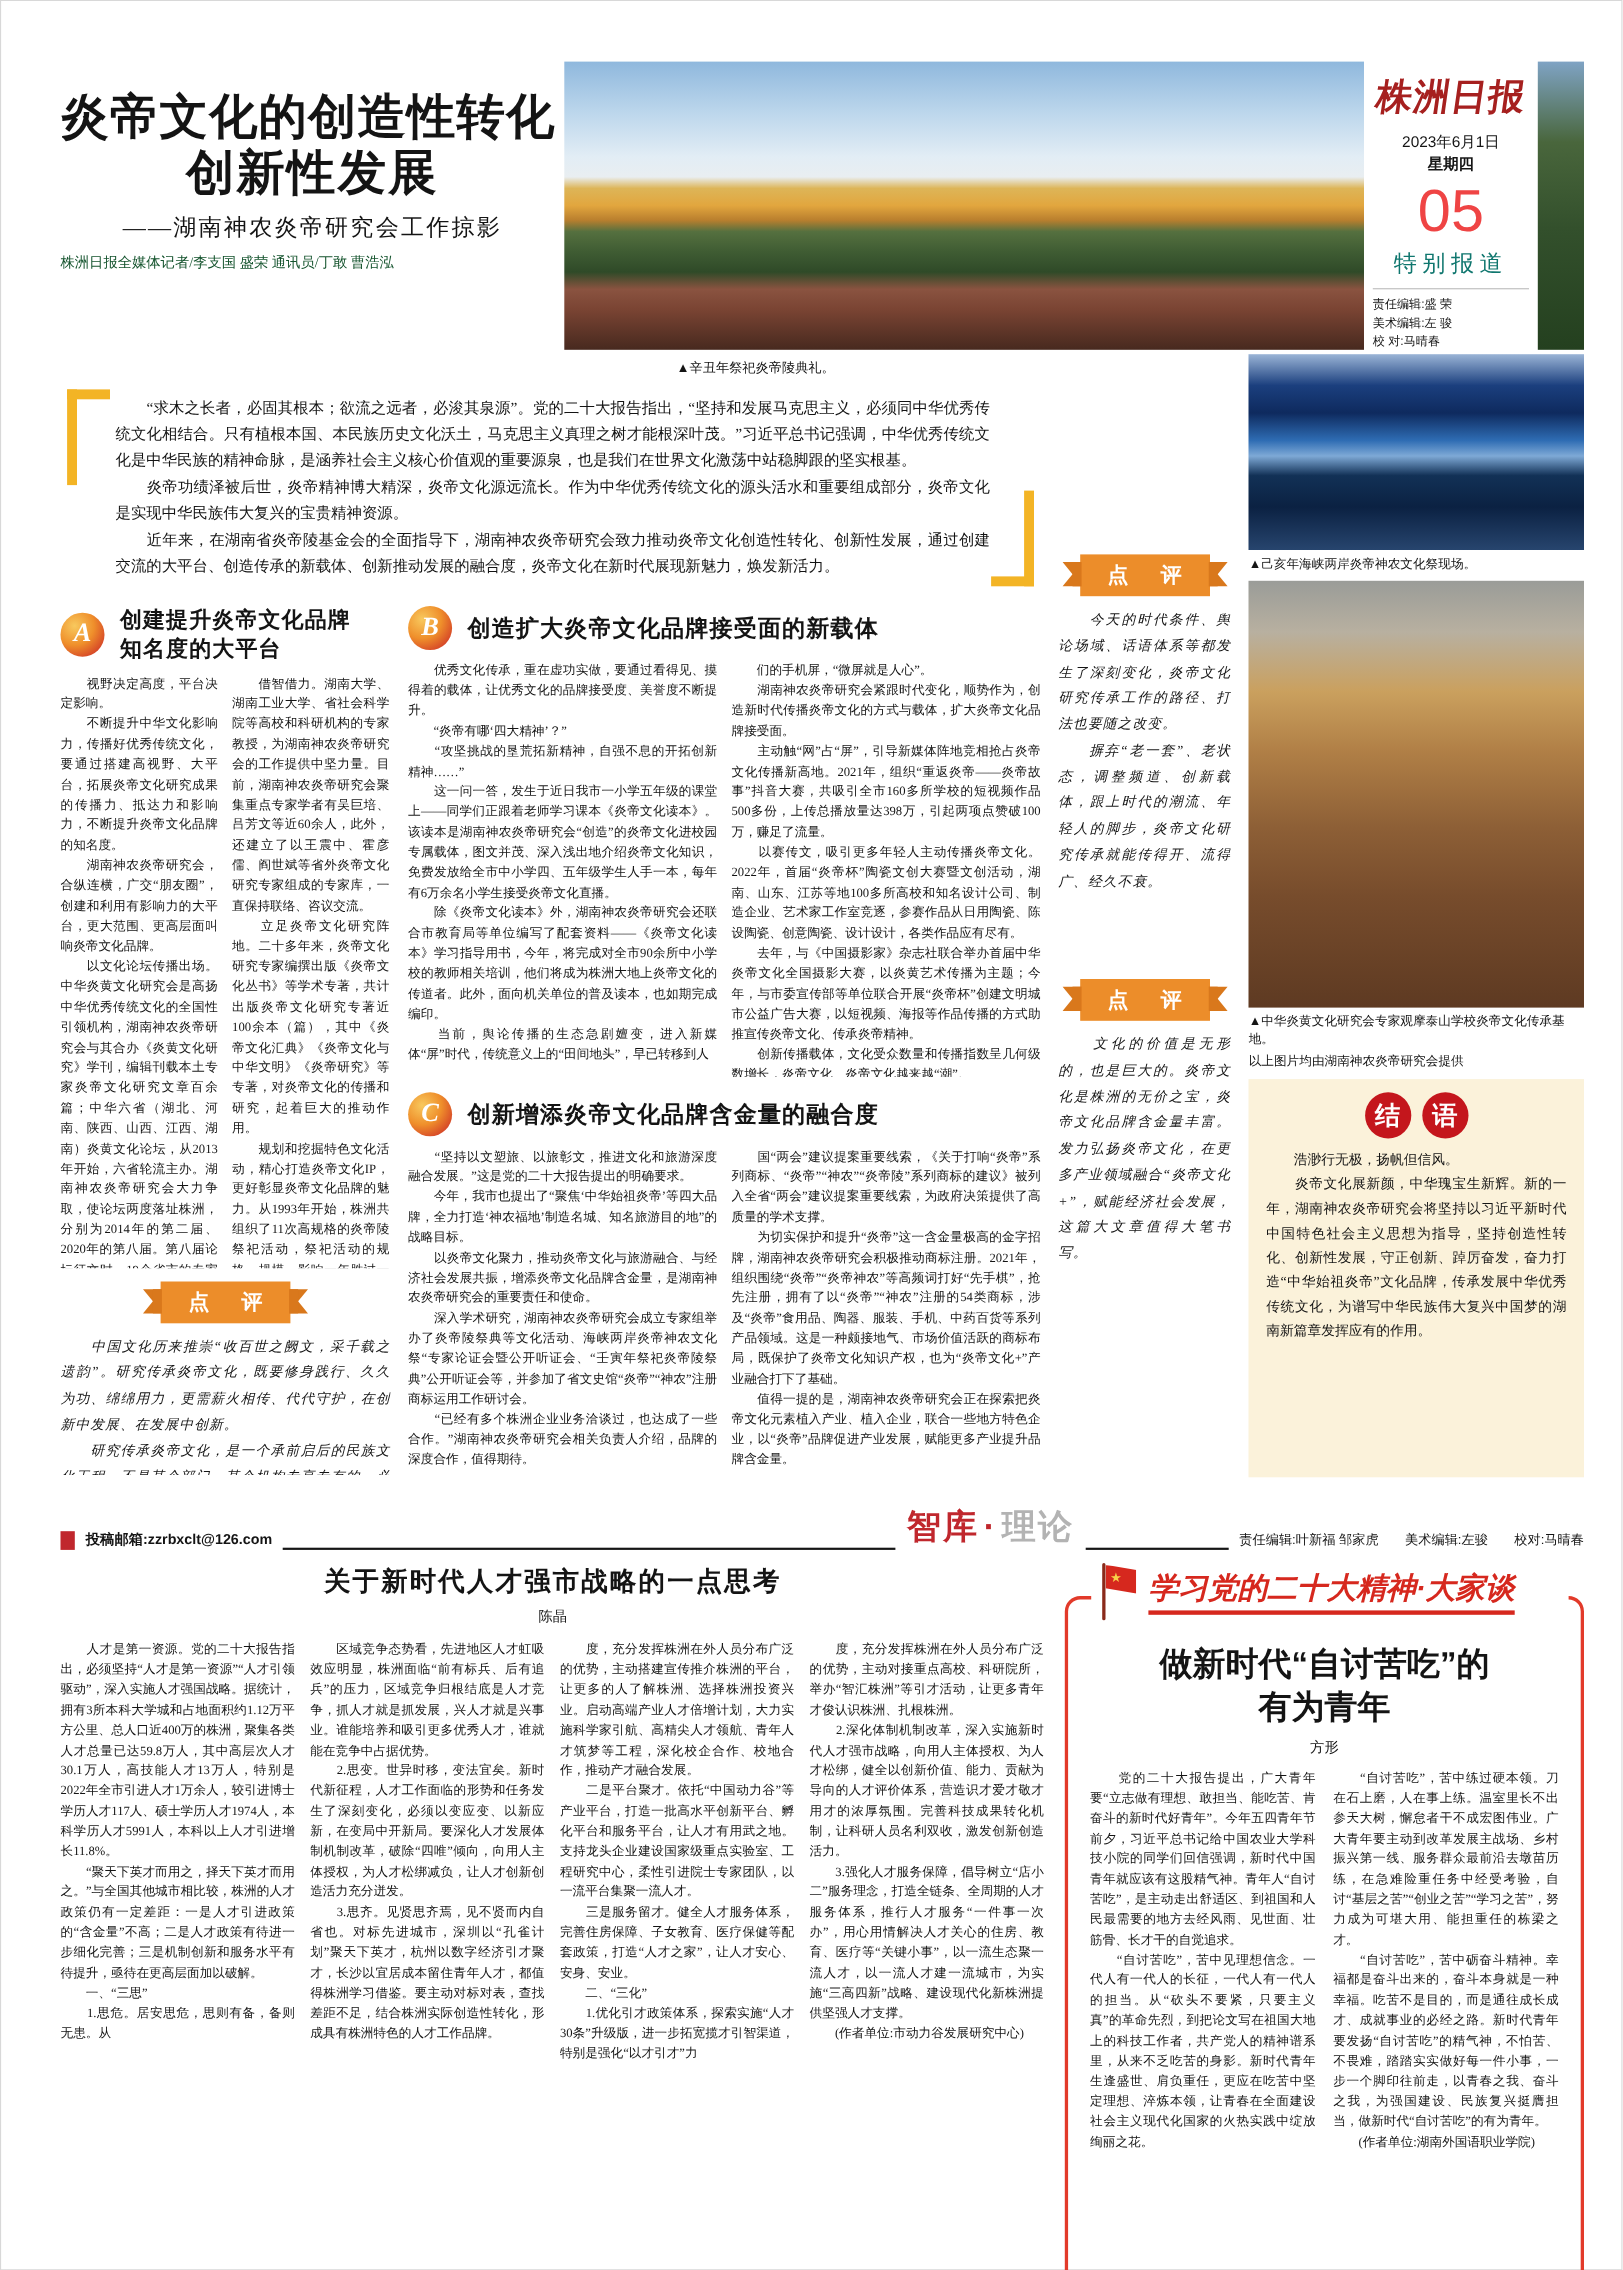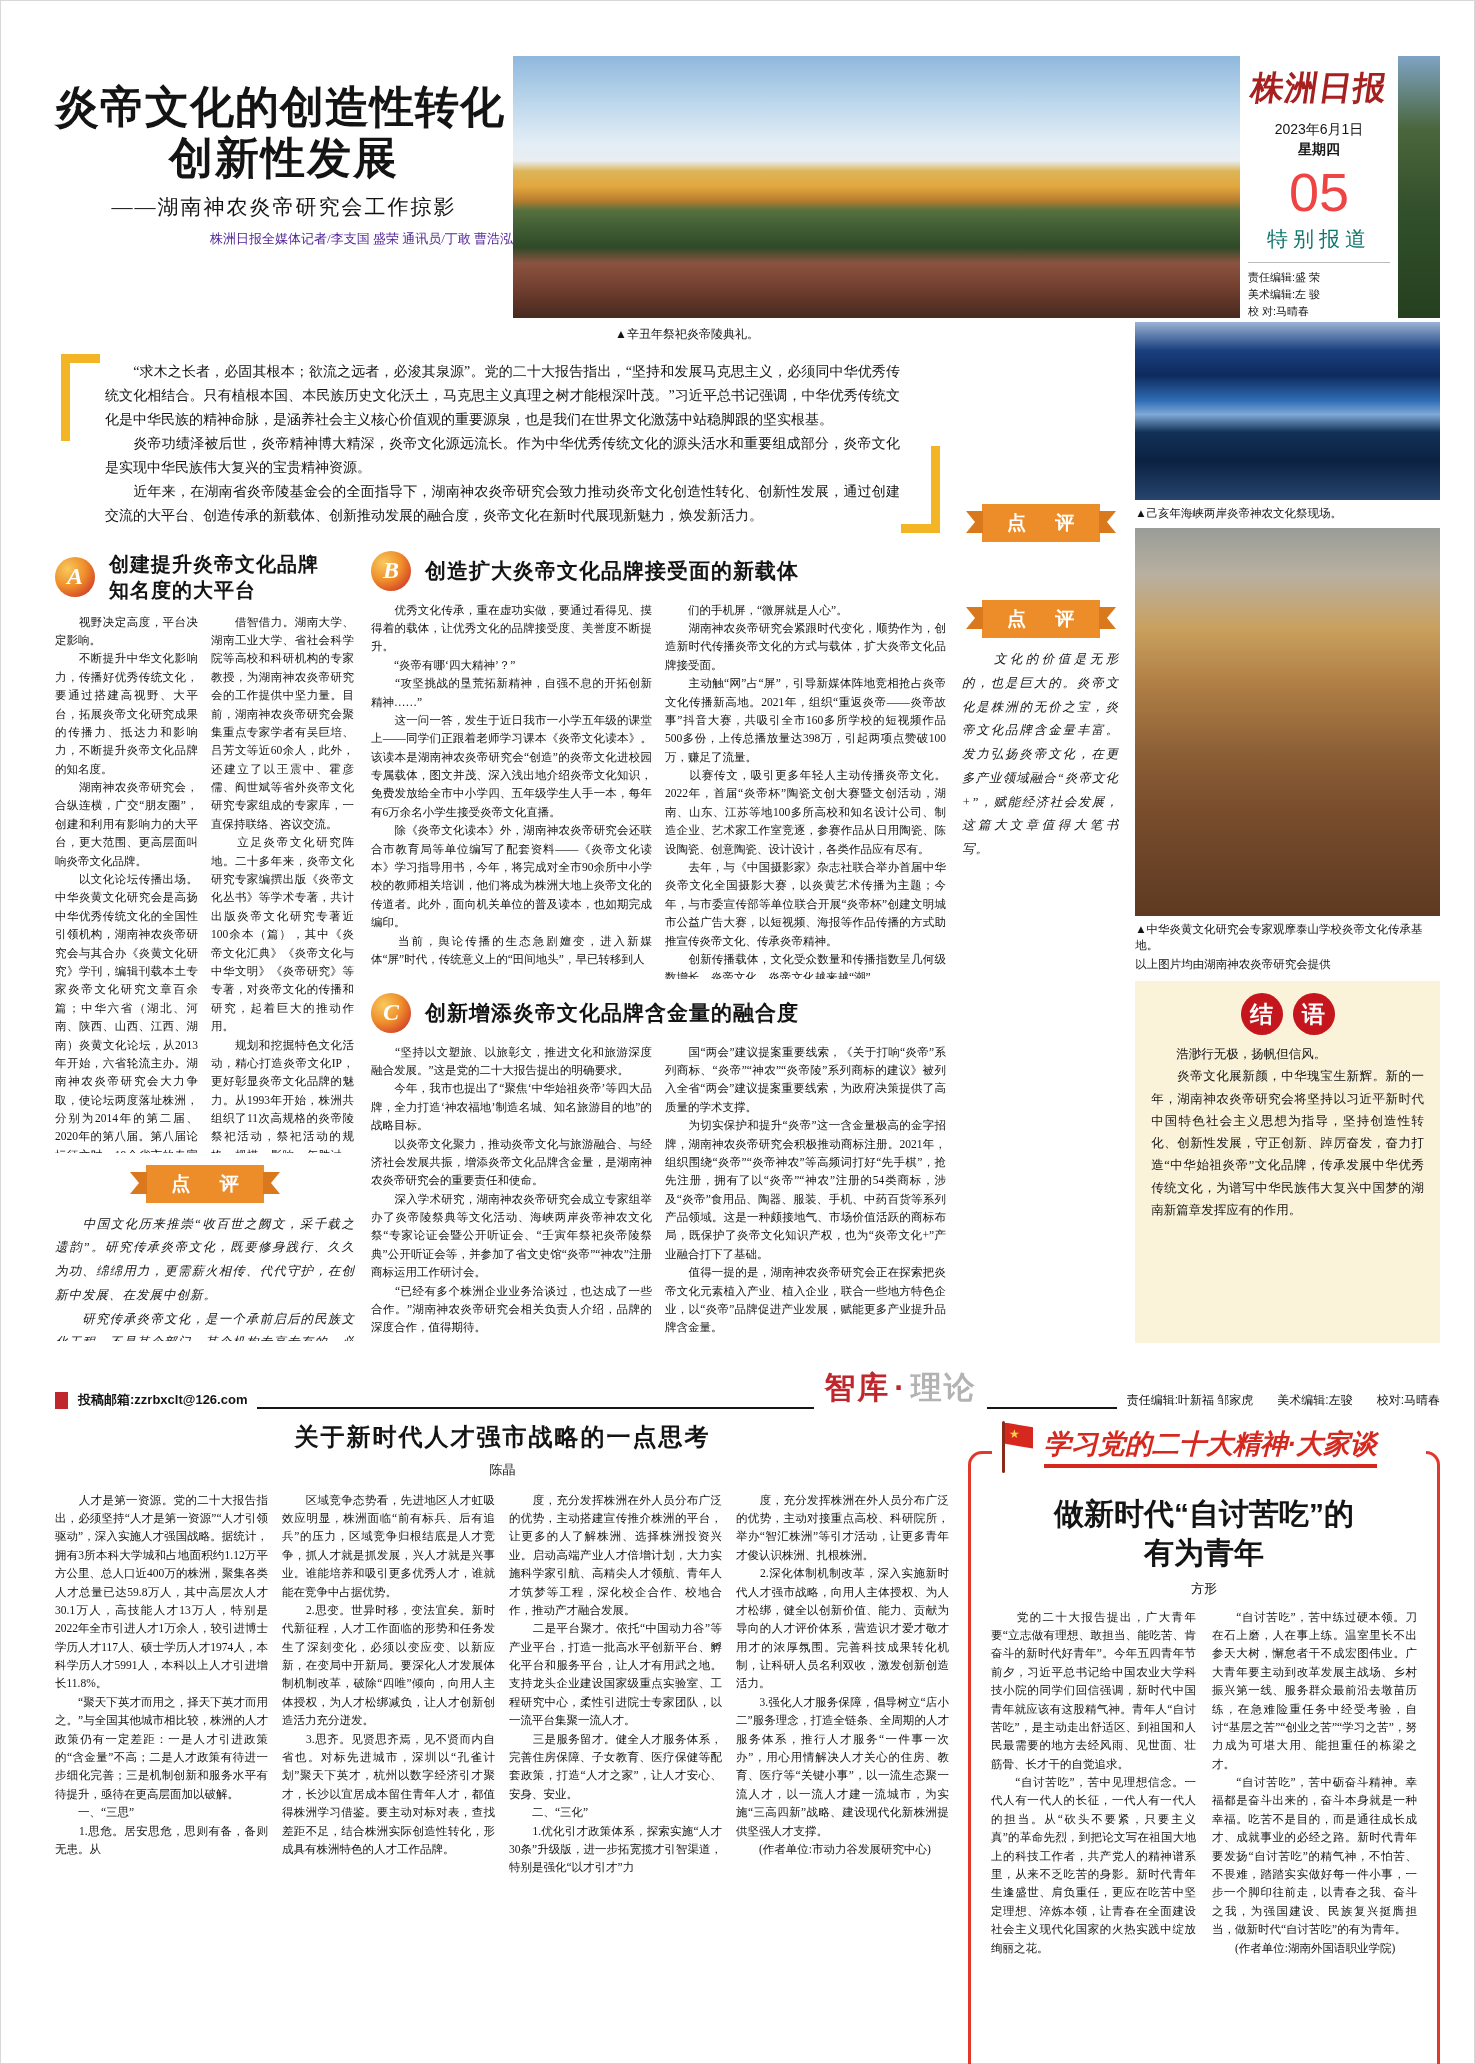--- a/index.html
+++ b/index.html
@@ -7,21 +7,21 @@
         font-family:"Liberation Serif",serif;color:#141414;overflow:hidden;
         box-shadow:inset 0 0 0 1px #d8d8d8;}
   .content{position:absolute;left:55px;top:56px;width:1385px;}
 
   
   .header-row{display:flex;height:262px;}
   .headline-block{width:458px;padding-top:26px;box-sizing:border-box;}
   .hl1{font-family:"Liberation Sans",sans-serif;font-weight:900;font-size:44px;letter-spacing:1px;line-height:1.15;}
   .hl2{font-family:"Liberation Sans",sans-serif;font-weight:900;font-size:44px;letter-spacing:2px;text-align:center;line-height:1.15;}
   .subtitle{font-size:21px;text-align:center;margin-top:10px;letter-spacing:2px;}
-  .byline{font-size:13px;text-align:right;margin-top:9px;color:#4c1d95;}
+  .byline{font-size:13px;text-align:left;margin-top:9px;color:#14532d;}
   .photo-main{flex:1;position:relative;
     background:linear-gradient(180deg,#8fb8dd 0%,#bdd7ec 18%,#e2edf5 33%,#e9eef1 40%,
       #ddb558 44%,#e2a63e 50%,#b97f2e 55%,#55703f 59%,#3f5c33 66%,#2f4a28 73%,
       #8a5340 79%,#7a4433 86%,#47291f 100%);}
   .masthead{width:158px;background:#fff;text-align:center;padding:10px 8px 0;box-sizing:border-box;}
   .logo{color:#a6201f;font-weight:bold;font-size:33px;letter-spacing:1px;transform:skewX(-8deg);font-family:"Liberation Serif",serif;}
   .mh-date{font-size:14px;margin-top:10px;font-family:"Liberation Sans",sans-serif;}
   .mh-week{font-size:14px;font-weight:bold;margin-top:2px;font-family:"Liberation Sans",sans-serif;}
   .mh-page{font-size:54px;color:#ef4444;line-height:1;margin-top:6px;font-family:"Liberation Sans",sans-serif;}
   .mh-section{font-size:21px;color:#0f766e;letter-spacing:5px;margin-top:6px;}
@@ -224,20 +224,22 @@
 　　值得一提的是，湖南神农炎帝研究会正在探索把炎帝文化元素植入产业、植入企业，联合一些地方特色企业，以“炎帝”品牌促进产业发展，赋能更多产业提升品牌含金量。</div>
               </div>
             </div>
           </div>
         </div>
       </div>
 
       <div class="rail-comments">
         <div class="rc1">
           <div class="ribbon">点 评</div>
+          <div class="comment-text flow">　　今天的时代条件、舆论场域、话语体系等都发生了深刻变化，炎帝文化研究传承工作的路径、打法也要随之改变。
+　　摒弃“老一套”、老状态，调整频道、创新载体，跟上时代的潮流、年轻人的脚步，炎帝文化研究传承就能传得开、流得广、经久不衰。</div>
         </div>
         <div class="rc2">
           <div class="ribbon">点 评</div>
           <div class="comment-text flow">　　文化的价值是无形的，也是巨大的。炎帝文化是株洲的无价之宝，炎帝文化品牌含金量丰富。发力弘扬炎帝文化，在更多产业领域融合“炎帝文化+”，赋能经济社会发展，这篇大文章值得大笔书写。</div>
         </div>
       </div>
 
       <div class="rail-photos">
         <div class="photo-stage"></div>
         <div class="photo-cap">▲己亥年海峡两岸炎帝神农文化祭现场。</div>

